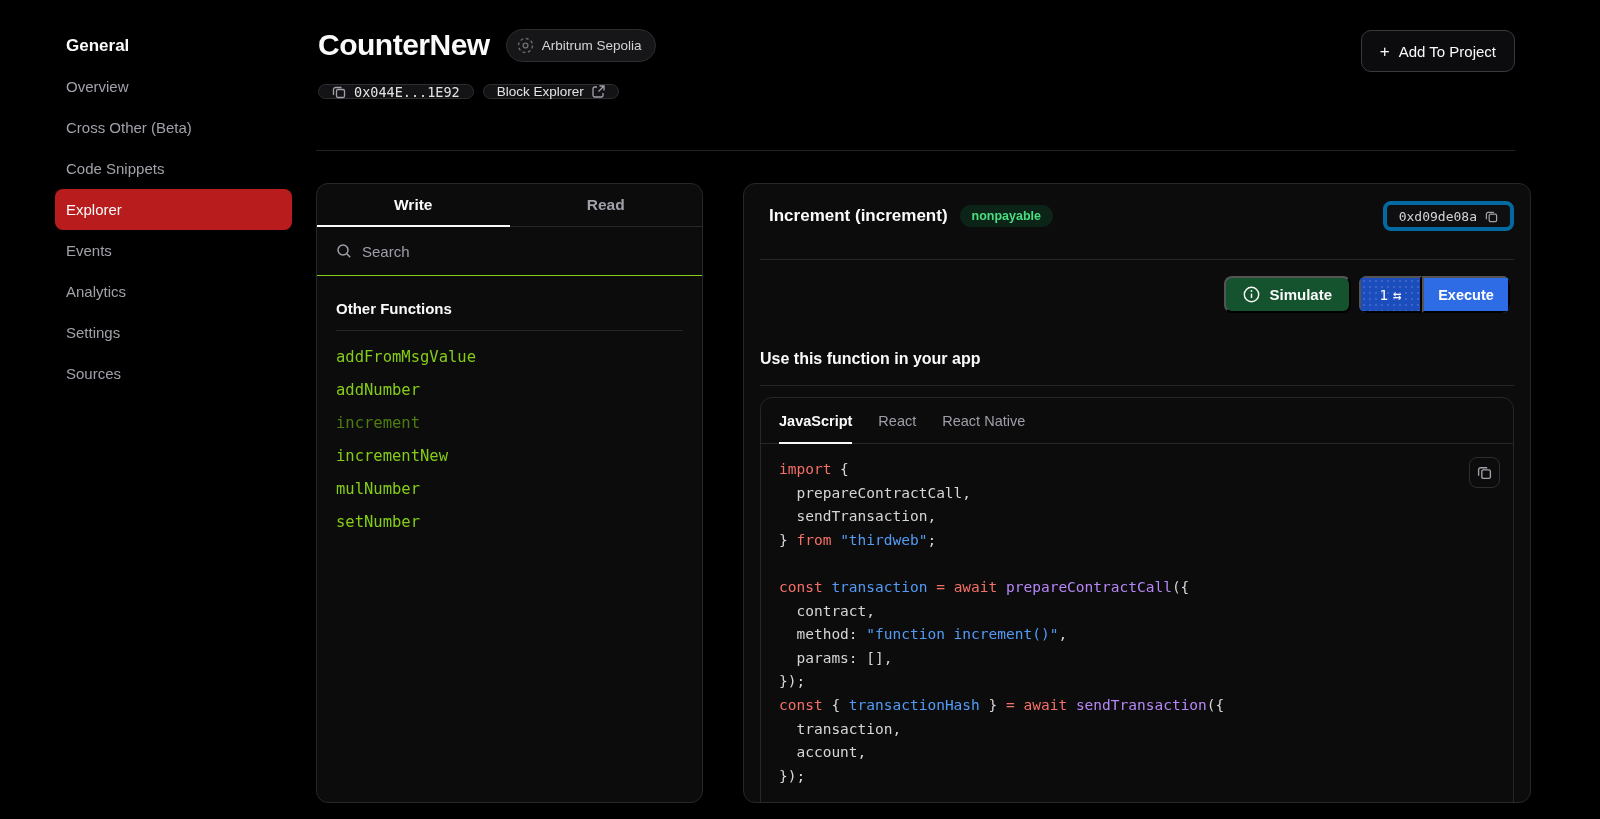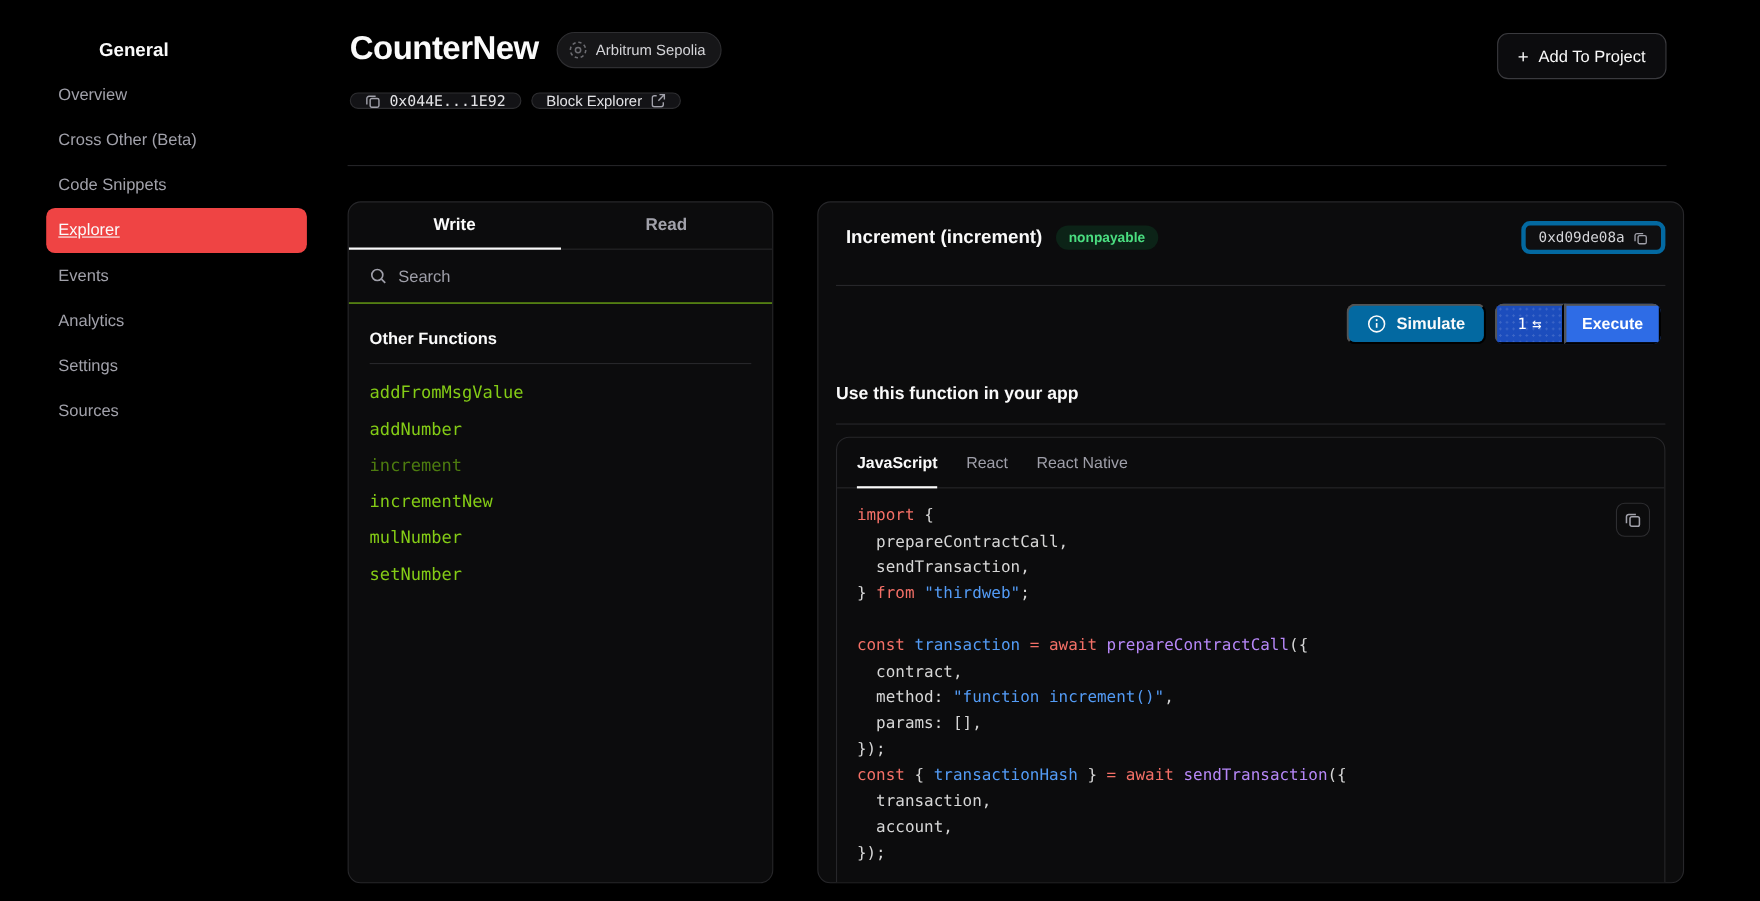--- a/index.html
+++ b/index.html
@@ -2,25 +2,25 @@
 <html><head>
 <meta charset="utf-8">
 <style>
   * { margin:0; padding:0; box-sizing:border-box; }
   html,body { width:1600px; height:819px; background:#000; overflow:hidden;
     font-family:"Liberation Sans", sans-serif; color:#e4e4e7; }
   .mono { font-family:"DejaVu Sans Mono", monospace; }
 
   
   .sidebar { position:absolute; left:0; top:0; width:316px; height:100%; }
-  .sidebar-header { position:absolute; left:66px; top:36px; font-size:17px; font-weight:700; color:#fafafa;margin-left:24px; }
-  .sidebar-items { position:absolute; left:42px; top:66px; width:237px; }
+  .sidebar-header { position:absolute; left:66px; top:36px; font-size:17px; font-weight:700; color:#fafafa; }
+  .sidebar-items { position:absolute; left:55px; top:66px; width:237px; }
   .side-item { height:41px; display:flex; align-items:center; padding-left:11px;
     font-size:15px; color:#a1a1aa; border-radius:8px; cursor:pointer; }
-  .side-item.active { background:#ef4444; color:#fafafa;text-decoration:underline; }
+  .side-item.active { background:#b91c1c; color:#fafafa; }
 
   
   .main { position:absolute; left:316px; top:0; width:1199px; height:100%;border-radius:26px; }
   .title-row { position:absolute; left:2px; top:28px; display:flex; align-items:center; gap:16px; }
   .page-title { font-size:30px; font-weight:700; letter-spacing:-0.5px; color:#fafafa; }
   .net-badge { display:flex; align-items:center; gap:8px; height:33px; padding:0 14px 0 10px;
     background:#161618; border:1px solid #2e2e31; border-radius:17px; font-size:13.5px; color:#d4d4d8; cursor:pointer; }
   .chip-row { position:absolute; left:2px; top:84px; display:flex; gap:9px; }
   .chip { display:flex; align-items:center; gap:8px; height:15px; padding:0 13px;
     background:#131316; border:1px solid #2e2e31; border-radius:8px; font-size:13.5px; color:#e4e4e7; cursor:pointer; }
@@ -56,21 +56,21 @@
   
   .detail-head { display:flex; align-items:center; height:64px; padding:0 16px; }
   .detail-title { font-size:17px; font-weight:600; color:#fafafa; margin-left:9px; }
   .mutability { margin-left:12px; padding:4px 12px; border-radius:999px; background:#0c2317;
     font-size:12.5px; font-weight:600; color:#4ade80; }
   .selector-btn { margin-left:auto; display:flex; align-items:center; gap:8px; height:30px; padding:0 12px;
     background:#0f0f11; border:4px solid #0369a1; border-radius:8px; font-size:13px; color:#d4d4d8; cursor:pointer; }
   .detail-divider { margin:11px 16px 0; height:1px; background:#27272a; }
   .action-row { display:flex; justify-content:flex-end; align-items:center; gap:8px; margin:16px 20px 0; }
   .simulate-btn { display:flex; align-items:center; gap:9px; height:37px; padding:0 17px;
-    background:#0369a1; border-radius:8px; font-size:15px; font-weight:600; color:#fafafa; cursor:pointer; }
+    background:#14532d; border-radius:8px; font-size:15px; font-weight:600; color:#fafafa; cursor:pointer; }
   .exec-group { display:flex; height:37px; border-radius:8px; overflow:hidden; }
   .exec-count { display:flex; align-items:center; justify-content:center; gap:5px; width:63px;
     background:#1c4dbd; background-image:radial-gradient(rgba(255,255,255,0.14) 1px, transparent 1px);
     background-size:6px 6px; font-size:14px; color:#fff; cursor:pointer; }
   .exec-btn { display:flex; align-items:center; justify-content:center; width:88px;
     background:#2e6ce6; font-size:14.5px; font-weight:600; color:#fff; cursor:pointer; }
   .usage-heading { margin:37px 16px 0; font-size:16px; font-weight:600; color:#fafafa; }
   .usage-divider { margin:17px 16px 0; height:1px; background:#27272a; }
 
   

